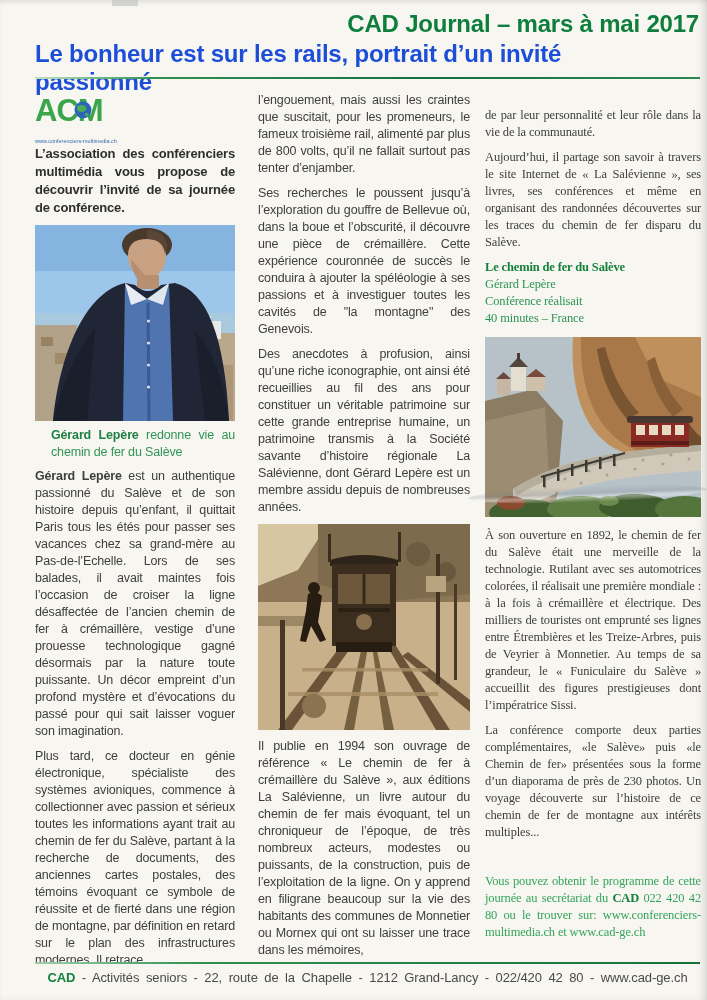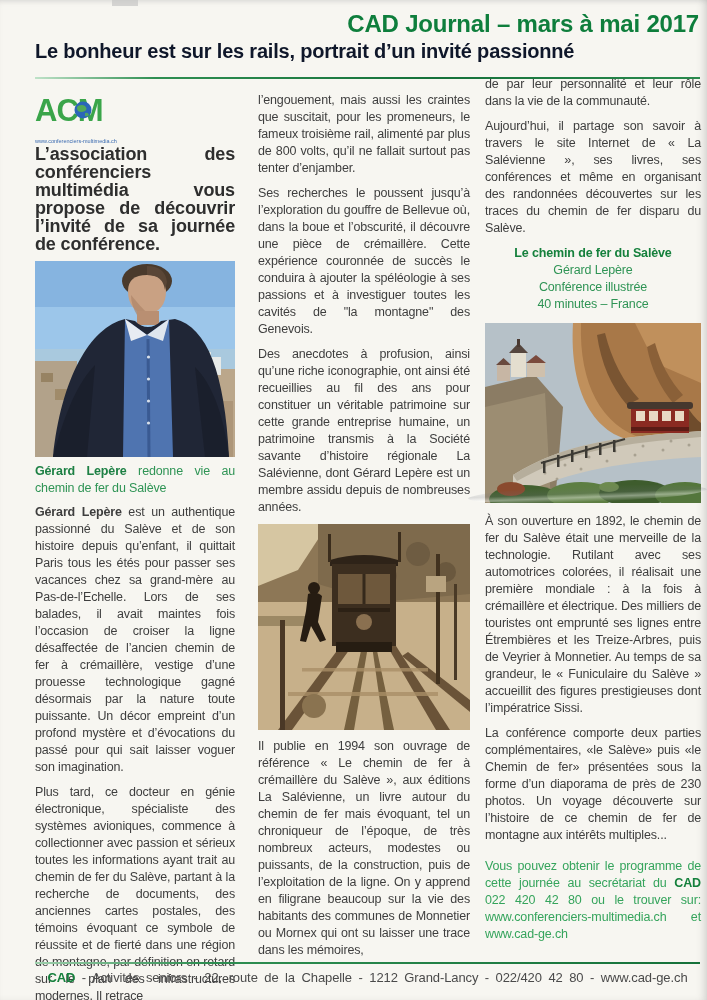--- a/index.html
+++ b/index.html
@@ -3,41 +3,41 @@
 <meta charset="utf-8">
 <style>
   html,body{margin:0;padding:0;}
   body{background:#e9e7e2;font-family:"Liberation Sans",sans-serif;}
   .page{position:relative;width:707px;height:1000px;background:#f7f6f1;overflow:hidden;
         box-shadow:inset -6px 0 8px -4px rgba(90,90,95,.25), inset 0 4px 6px -4px rgba(120,120,125,.25);}
   .scan-streak{position:absolute;left:112px;top:0;width:26px;height:6px;background:#c6c6c4;opacity:.7;}
   .journal-line{position:absolute;top:10px;right:8px;width:690px;text-align:right;
         font-size:24px;font-weight:bold;color:#0e7e3c;letter-spacing:-0.2px;}
   .page-title{position:absolute;top:40px;left:35px;width:640px;
-        font-size:20px;font-weight:bold;color:#0f172a;letter-spacing:-0.2px;}
+        font-size:24px;font-weight:bold;color:#1d4ed8;letter-spacing:-0.2px;}
   .rule-top{position:absolute;top:77px;left:35px;width:665px;height:2px;
         background:linear-gradient(90deg,#bfe2c8,#2f8f52 18%,#15713a 60%,#2a8a4e);}
   .rule-bottom{position:absolute;top:962px;left:35px;width:665px;height:1.5px;
         background:linear-gradient(90deg,#9ed0ac,#2f8f52 25%,#15713a);}
   .col{position:absolute;color:#3e3e3e;font-size:12.5px;line-height:17px;letter-spacing:-0.15px;}
   .col-left{left:35px;top:93px;width:200px;}
   .col-mid{left:258px;top:92px;width:212px;}
-  .col-right{left:485px;top:76px;width:216px;}
+  .col-right{left:485px;top:107px;width:216px;font-family:Liberation Serif, serif;}
   .par{text-align:justify;margin:0 0 8px 0;}
   .par:last-child{margin-bottom:0;}
   .bold{font-weight:bold;}
-  .intro{font-weight:bold;color:#2e2e2e;font-size:18px;line-height:18px;margin:6px 0 8px 0;text-align:justify;}
+  .intro{font-weight:bold;color:#2e2e2e;font-size:13px;line-height:18px;margin:6px 0 8px 0;text-align:justify;}
   .logo-block{height:46px;}
   .logo-url{font-size:5.5px;color:#3a6ab0;letter-spacing:0;margin-top:-3px;}
   .photo{display:block;margin:2px 0 6px 0;}
-  .caption{color:#2f9455;text-align:justify;margin:0 0 7px 0;}
+  .caption{color:#2f9455;text-align:justify;margin:0 0 7px 16px;}
   .caption .lead{font-weight:bold;color:#1d8044;}
-  .conf-block{margin:2px 0 10px 0;color:#2f9455;text-align:center;}
+  .conf-block{margin:2px 0 10px 0;color:#2f9455;}
   .conf-title{font-weight:bold;color:#15803c;}
-  .program{color:#35a45c;text-align:justify;margin-top:14px;}
+  .program{color:#35a45c;text-align:justify;margin-top:32px;}
   .program .bold{color:#15803c;}
   .fold-shadow{position:absolute;left:468px;top:486px;width:239px;height:16px;
         background:linear-gradient(180deg,rgba(0,0,0,0),rgba(110,115,125,.20) 45%,rgba(255,255,255,.4) 70%,rgba(0,0,0,0));
         transform:rotate(-2.2deg);border-radius:50%;}
   .footer{position:absolute;top:970px;left:35px;width:665px;font-size:13px;color:#4a4a4a;
         word-spacing:3px;letter-spacing:-0.1px;text-align:center;}
   .footer .lead{font-weight:bold;color:#15803c;}
 </style>
 </head>
 <body>
@@ -153,21 +153,21 @@
     <p class="par">Il publie en 1994 son ouvrage de référence « Le chemin de fer à crémaillère du Salève », aux éditions La Salévienne, un livre autour du chemin de fer mais évoquant, tel un chroniqueur de l’époque, de très nombreux acteurs, modestes ou puissants, de la construction, puis de l’exploitation de la ligne. On y apprend en filigrane beaucoup sur la vie des habitants des communes de Monnetier ou Mornex qui ont su laisser une trace dans les mémoires,</p>
   </div>
 
   <div class="col col-right">
     <p class="par">de par leur personnalité et leur rôle dans la vie de la communauté.</p>
     <p class="par">Aujourd’hui, il partage son savoir à travers le site Internet de « La Salévienne », ses livres, ses conférences et même en organisant des randonnées découvertes sur les traces du chemin de fer disparu du Salève.</p>
 
     <div class="conf-block">
       <div class="conf-title">Le chemin de fer du Salève</div>
       <div>Gérard Lepère</div>
-      <div>Conférence illustrée</div>
+      <div>Conférence réalisait</div>
       <div>40 minutes – France</div>
     </div>
 
     <svg class="photo" width="216" height="180" viewBox="0 0 216 180" style="margin:2px 0 10px 0;">
       <rect width="216" height="180" fill="#b6c1c8"></rect>
 
       <path d="M58,0 L216,0 L216,128 L150,118 C110,112 84,70 88,0 Z" fill="#c0905c"></path>
       <path d="M96,0 C94,60 116,104 160,116 L216,124 L216,60 L170,40 L150,0 Z" fill="#a87848"></path>
       <path d="M120,10 q10,40 34,66 l-12,6 q-24,-28 -30,-70 Z" fill="#7a5532"></path>
       <path d="M170,20 q8,30 28,52 l-10,8 q-20,-24 -26,-56 Z" fill="#8a6038"></path>

